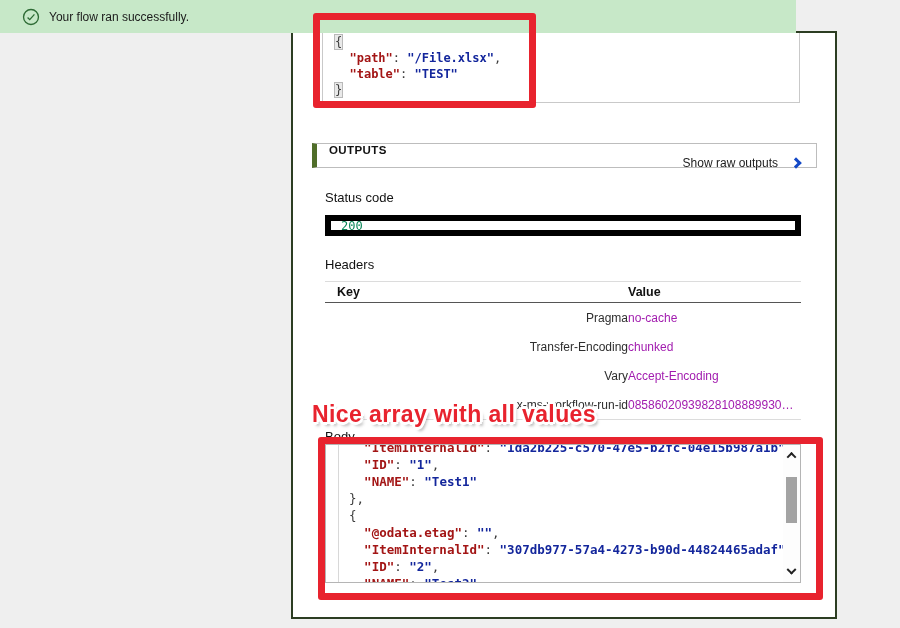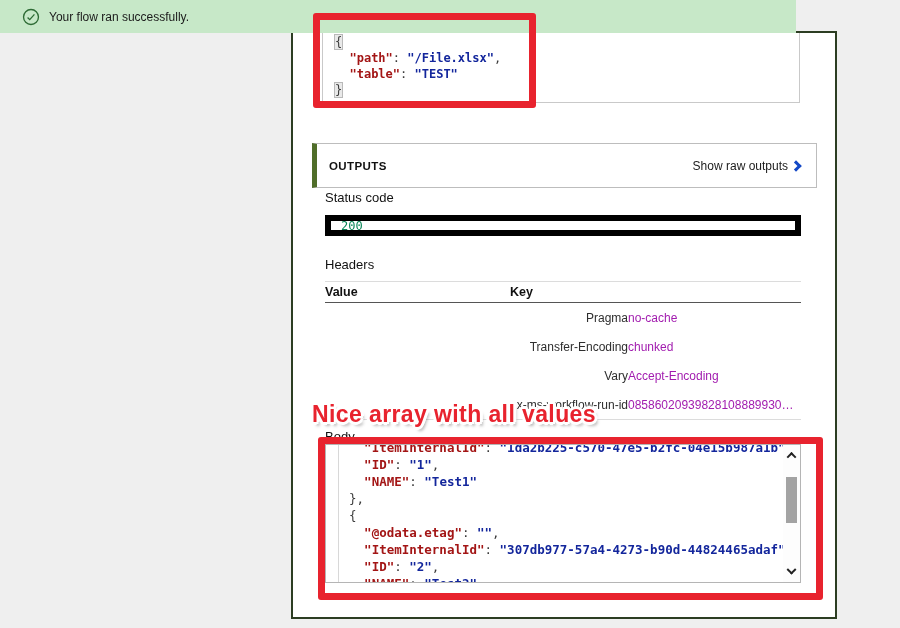--- a/index.html
+++ b/index.html
@@ -29,27 +29,27 @@
   .tok-hb { color:#3b3b3b; background:#e9e9e9; outline:1px solid #b9b9b9; }
   .inputs-box .code { padding:1px 0 0 12px; }
 
   
   .red-rect { position:absolute; border:7px solid #e8232e; border-radius:3px;
     background:transparent; z-index:6; pointer-events:none; }
   .red-rect-1 { left:313px; top:13px; width:223px; height:95px; }
   .red-rect-2 { left:318px; top:437px; width:505px; height:163px; }
 
   
-  .outputs-head { position:absolute; left:312px; top:143px; width:505px; height:45px;
+  .outputs-head { position:absolute; left:312px; top:143px; width:505px; height:25px;
     background:#fff; border:1px solid #bdbdbd; border-left:5px solid #506e2a;
-    display:flex; align-items:center; z-index:2; }
+    display:flex; align-items:flex-start; z-index:2;flex-direction:column; }
   .outputs-title { font-size:11.5px; font-weight:bold; letter-spacing:.4px;
     color:#111; margin-left:12px; }
   .show-raw { margin-left:auto; margin-right:14px; display:flex; align-items:center;
-    gap:4px; cursor:pointer; }
+    gap:14px; cursor:pointer; }
   .show-raw-label { font-size:12px; color:#1b1b1b; }
   .chev-right { display:inline-block; width:8px; height:8px;
     border-top:3px solid #1348c6; border-right:3px solid #1348c6;
     transform:rotate(45deg); margin-right:2px; }
 
   .section-label { position:absolute; font-size:13px; font-weight:normal; color:#111; z-index:2; }
 
   
   .status-box { position:absolute; left:325px; top:215px; width:476px; height:21px;
     border:6px solid #000000; background:#fff; display:flex; align-items:center; z-index:2; }
@@ -137,22 +137,22 @@
   </div>
 
   <div class="section-label" style="left:325px; top:190px;">Status code</div>
   <div class="status-box">
     <span class="status-val">200</span>
   </div>
 
   <div class="section-label" style="left:325px; top:257px;">Headers</div>
   <div class="hdr-table">
     <div class="hdr-headrow">
+      <div class="hdr-col key">Key</div>
       <div class="hdr-col val">Value</div>
-      <div class="hdr-col key">Key</div>
     </div>
     <div id="headers-rows" class="hdr-bottom">
         <div class="hdr-row">
           <div class="hdr-key">Pragma</div>
           <div class="hdr-val">no-cache</div>
         </div>
         <div class="hdr-row">
           <div class="hdr-key">Transfer-Encoding</div>
           <div class="hdr-val">chunked</div>
         </div>

